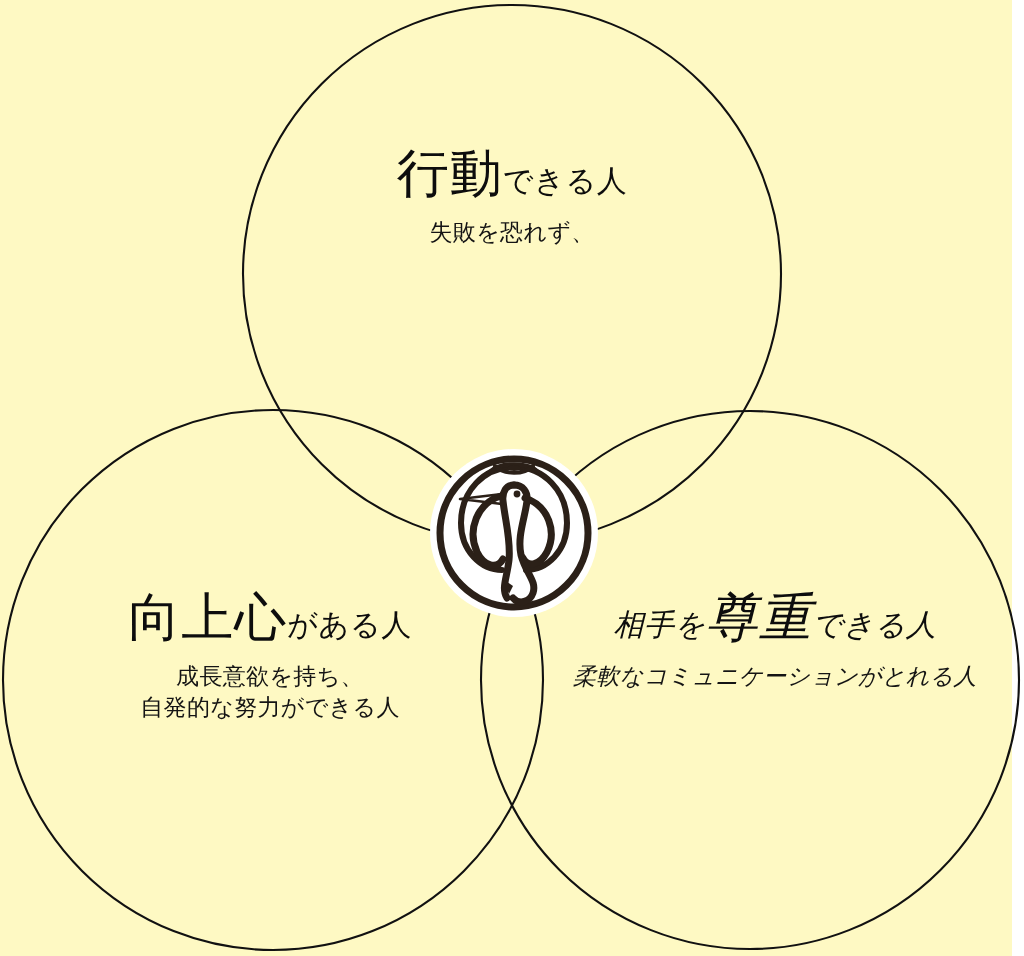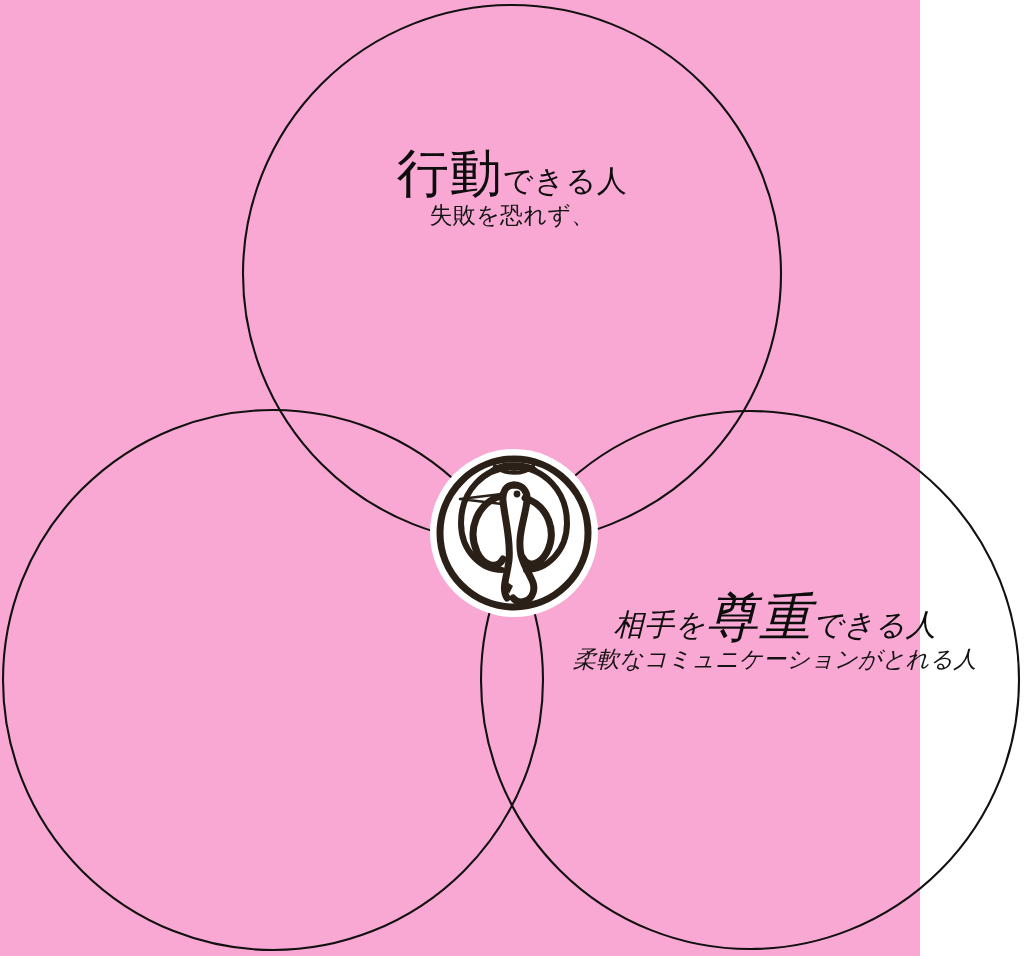--- a/index.html
+++ b/index.html
@@ -10,23 +10,23 @@
   }
   body {
     width: 1024px;
     height: 956px;
     font-family: "Liberation Serif", "DejaVu Serif", serif;
     color: #111111;
     overflow: hidden;
   }
   #stage {
     position: relative;
-    width: 920px;
+    width: 1012px;
     height: 956px;
-    background: #f9a8d4;
+    background: #fef9c3;
   }
   #venn-svg {
     position: absolute;
     left: 0;
     top: 0;
     width: 1024px;
     height: 956px;
   }
   .circle-outline {
     fill: none;
@@ -57,21 +57,21 @@
     font-size: 30px;
     letter-spacing: 0.02em;
     vertical-align: baseline;
   }
   .lobe-body {
     display: block;
     font-size: 23px;
     line-height: 1.35;
     letter-spacing: 0.015em;
     color: #141414;
-    margin-top: 0;
+    margin-top: 17px;
   }
   .lobe-body span { display: block; }
 
   
   #text-top {
     left: 262px;
     top: 148px;
     width: 500px;
   }
   #text-left {
@@ -116,20 +116,25 @@
   </svg>
 
   <div class="lobe-text" id="text-top">
     <span class="lobe-heading"><span class="kw">行動</span><span class="kw-sm">できる人</span></span>
     <span class="lobe-body">
       <span>失敗を恐れず、</span>
     </span>
   </div>
 
   <div class="lobe-text" id="text-left">
+    <span class="lobe-heading"><span class="kw">向上心</span><span class="kw-sm">がある人</span></span>
+    <span class="lobe-body">
+      <span>成長意欲を持ち、</span>
+      <span>自発的な努力ができる人</span>
+    </span>
   </div>
 
   <div class="lobe-text" id="text-right">
     <span class="lobe-heading"><span class="kw-sm">相手を</span><span class="kw">尊重</span><span class="kw-sm">できる人</span></span>
     <span class="lobe-body">
       <span>柔軟なコミュニケーションがとれる人</span>
     </span>
   </div>
 
   <div id="emblem">

